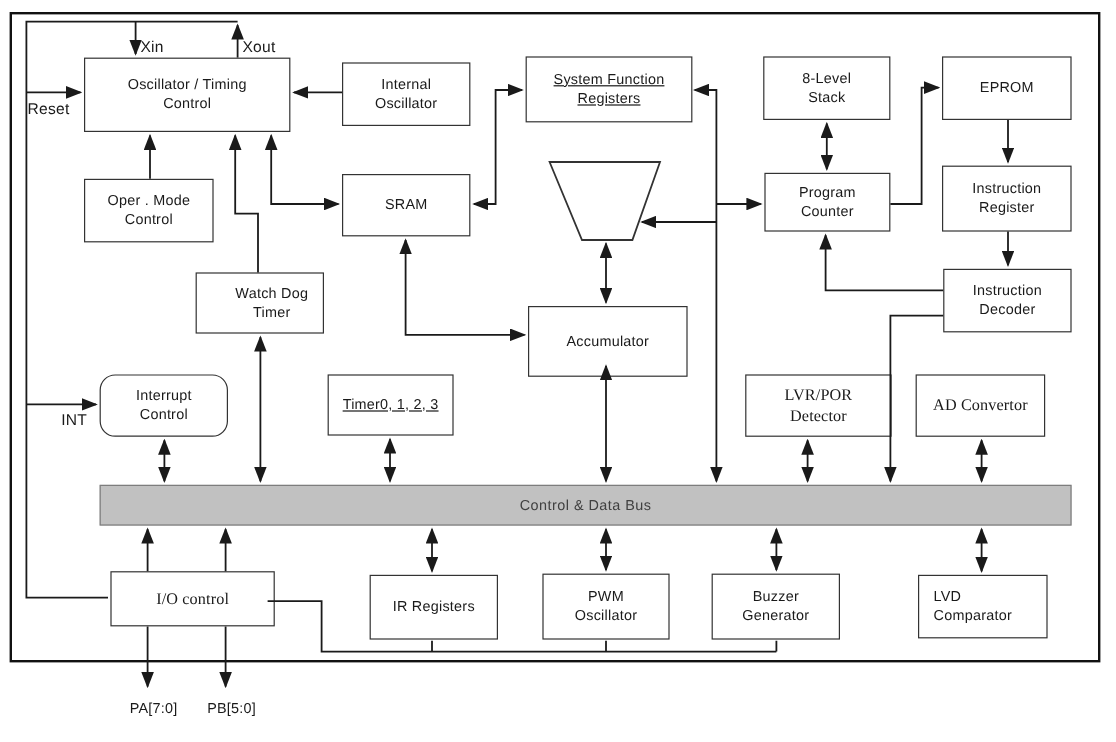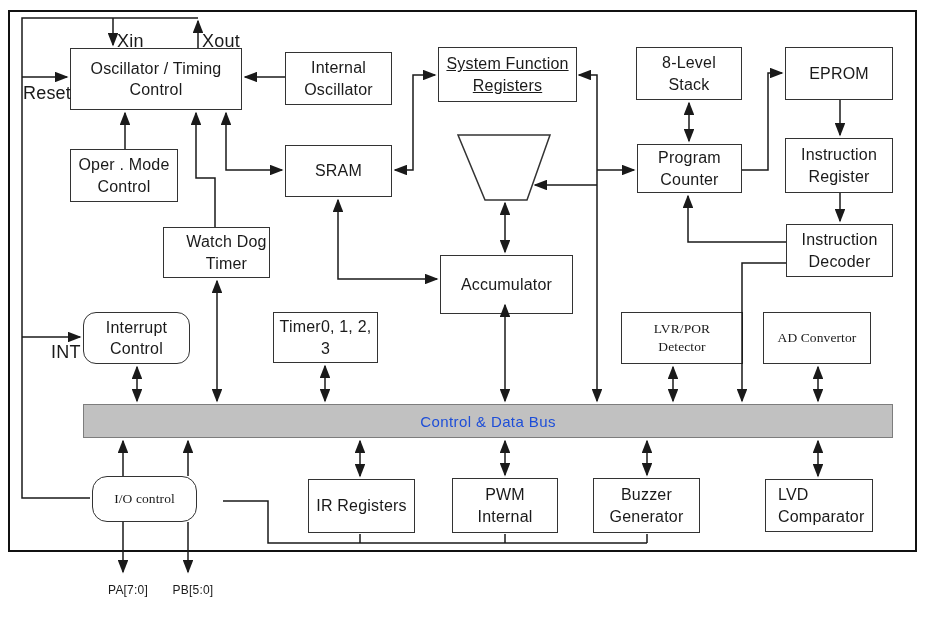--- a/index.html
+++ b/index.html
@@ -7,34 +7,34 @@
     position:relative;width:930px;height:618px;background:#ffffff;
     font-family:"Liberation Sans",sans-serif;color:#1a1a1a;overflow:hidden;
   }
   #frame{
     position:absolute;left:8px;top:10px;width:905px;height:538px;
     border:2px solid #111;background:#fff;
   }
   .blk{
     position:absolute;background:#fff;border:1.5px solid #333;
     display:flex;align-items:center;justify-content:center;
-    text-align:center;font-size:16px;line-height:1.32;letter-spacing:.2px;
+    text-align:center;font-size:12px;line-height:1.32;letter-spacing:.2px;
     box-sizing:border-box;z-index:2;
   }
   .blk .lbl{white-space:pre-line;}
   .serif{font-family:"Liberation Serif",serif;font-size:13.5px;letter-spacing:.1px;}
   .left-text{justify-content:flex-start;text-align:left;padding-left:12px;}
   #bus{
     position:absolute;left:83px;top:404px;width:810px;height:34px;
     background:#c1c1c1;border:1px solid #7d7d7d;box-sizing:border-box;
     display:flex;align-items:center;justify-content:center;
-    font-size:15px;letter-spacing:.4px;z-index:2;color:#1d4ed8;
+    font-size:12px;letter-spacing:.4px;z-index:2;color:#404040;
   }
   .pin{
-    position:absolute;font-size:18px;letter-spacing:.2px;z-index:4;background:transparent;
+    position:absolute;font-size:13px;letter-spacing:.2px;z-index:4;background:transparent;
   }
   .pin-small{font-size:12px;}
   #wires{position:absolute;left:0;top:0;z-index:3;pointer-events:none;}
   #alu-label{
     position:absolute;left:470px;top:158px;width:70px;text-align:center;
     font-size:13.5px;letter-spacing:.5px;z-index:3;
   }
 </style>
 </head>
 <body>
@@ -85,39 +85,39 @@
       <span class="lbl">Accumulator</span>
     </div>
   <div class="blk" style="left:786px;top:224px;width:107px;height:53px;">
       <span class="lbl">Instruction
 Decoder</span>
     </div>
   <div class="blk" style="left:83px;top:312px;width:107px;height:52px;border-radius:13px;">
       <span class="lbl">Interrupt
 Control</span>
     </div>
-  <div class="blk" style="left:273px;top:312px;width:105px;height:51px;">
+  <div class="blk" style="left:273px;top:312px;width:105px;height:51px;text-decoration:underline;">
       <span class="lbl">Timer0, 1, 2, 3</span>
     </div>
   <div class="blk serif" style="left:621px;top:312px;width:122px;height:52px;">
       <span class="lbl">LVR/POR
 Detector</span>
     </div>
   <div class="blk serif" style="left:763px;top:312px;width:108px;height:52px;">
       <span class="lbl">AD Convertor</span>
     </div>
-  <div class="blk serif" style="left:92px;top:476px;width:105px;height:46px;border-radius:15px;">
+  <div class="blk serif" style="left:92px;top:476px;width:137px;height:46px;">
       <span class="lbl">I/O control</span>
     </div>
   <div class="blk" style="left:308px;top:479px;width:107px;height:54px;">
       <span class="lbl">IR Registers</span>
     </div>
   <div class="blk" style="left:452px;top:478px;width:106px;height:55px;">
       <span class="lbl">PWM
-Internal</span>
+Oscillator</span>
     </div>
   <div class="blk" style="left:593px;top:478px;width:107px;height:55px;">
       <span class="lbl">Buzzer
 Generator</span>
     </div>
   <div class="blk left-text" style="left:765px;top:479px;width:108px;height:53px;">
       <span class="lbl">LVD
 Comparator</span>
     </div>
 

